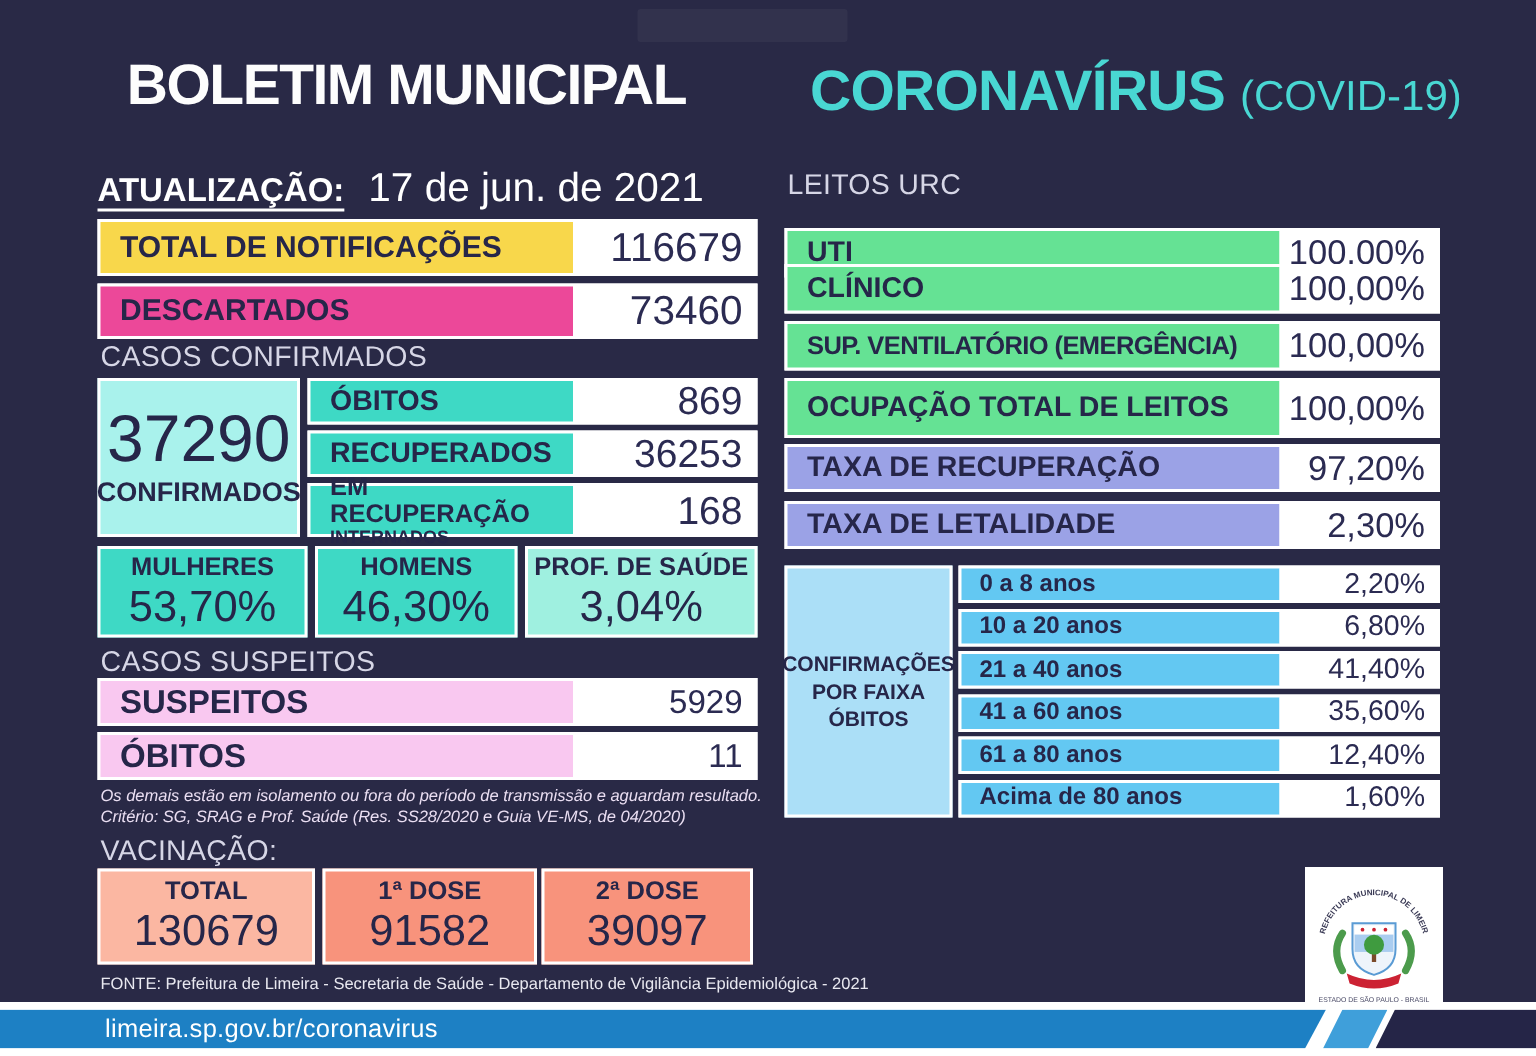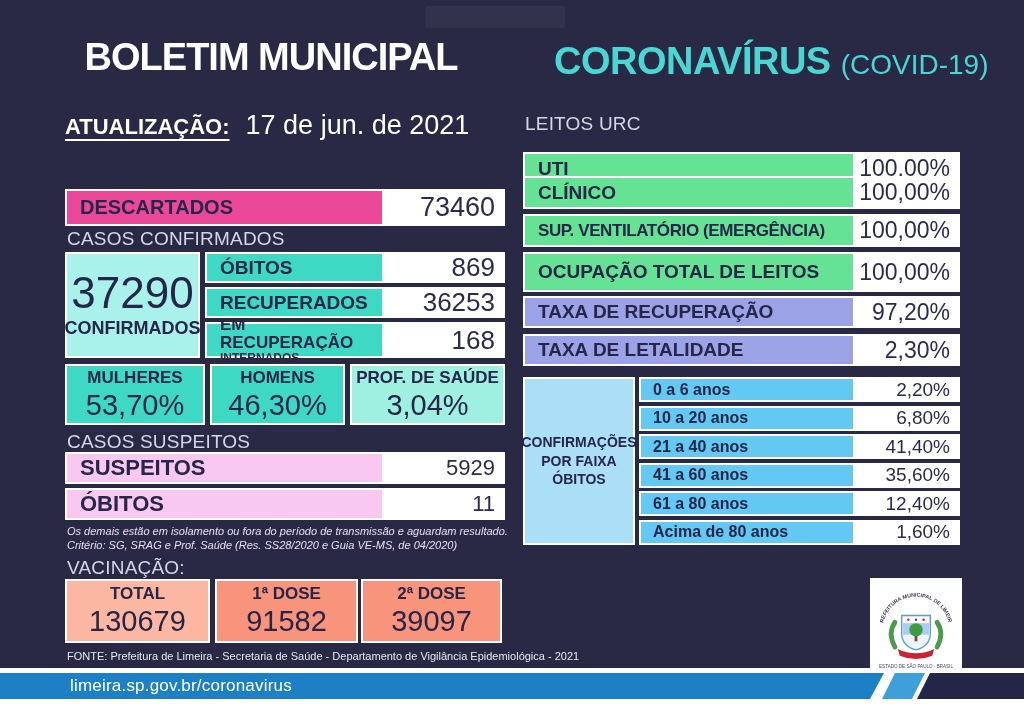--- a/index.html
+++ b/index.html
@@ -9,21 +9,21 @@
     font-family:"Liberation Sans", sans-serif;
     -webkit-font-smoothing:antialiased;
   }
   .abs{position:absolute;}
   
   .title-left{
     left:65px;top:36px;width:412px;text-align:center;
     color:#fdfdfd;font-size:38px;font-weight:bold;letter-spacing:-1px;
   }
   .title-right{left:540px;top:40px;display:flex;align-items:baseline;gap:10px;}
-  .brand{color:#49d7d3;font-size:38px;font-weight:bold;letter-spacing:-0.5px;margin-left:14px;}
+  .brand{color:#49d7d3;font-size:38px;font-weight:bold;letter-spacing:-0.5px;}
   .brand-suffix{color:#49d7d3;font-size:28px;font-weight:normal;}
   .watermark{left:425px;top:6px;width:140px;height:22px;background:rgba(255,255,255,0.045);border-radius:2px;}
   
   .row{position:absolute;display:flex;border:2px solid #fff;box-sizing:border-box;background:#fff;}
   .row .lbl{flex:1;display:flex;flex-direction:column;justify-content:center;padding-left:13px;color:#262649;font-weight:bold;line-height:1.05;}
   .row .val{background:#fff;display:flex;align-items:center;justify-content:flex-end;padding-right:8px;color:#2b2b52;}
   .section-label{color:#d6d6e6;font-size:19px;letter-spacing:0.2px;}
   
   .lrow{left:65px;width:440px;}
   .lrow .lbl{font-size:20px;}
@@ -92,20 +92,24 @@
   <div class="abs title-right">
     <span class="brand">CORONAVÍRUS</span>
     <span class="brand-suffix">(COVID-19)</span>
   </div>
 
   <div class="abs update">
     <span class="u-label">ATUALIZAÇÃO:</span>
     <span class="u-date">17 de jun. de 2021</span>
   </div>
 
+  <div class="row lrow" style="top:146px;height:38px;">
+    <div class="lbl lbl-yellow">TOTAL DE NOTIFICAÇÕES</div>
+    <div class="val">116679</div>
+  </div>
   <div class="row lrow" style="top:189px;height:37px;">
     <div class="lbl lbl-orange">DESCARTADOS</div>
     <div class="val">73460</div>
   </div>
 
   <div class="abs section-label" style="left:67px;top:228px;">CASOS CONFIRMADOS</div>
   <div class="abs bigbox">
     <div class="num">37290</div>
     <div class="cap">CONFIRMADOS</div>
   </div>
@@ -194,21 +198,21 @@
     <div class="val">2,30%</div>
   </div>
 
   <div class="abs age-side">
     <span>CONFIRMAÇÕES</span>
     <span>POR FAIXA</span>
     <span>ÓBITOS</span>
   </div>
   <div class="abs age-rows">
     <div class="arow">
-      <div class="lbl">0 a 6 anos</div>
+      <div class="lbl">0 a 8 anos</div>
       <div class="val">2,20%</div>
     </div>
     <div class="arow">
       <div class="lbl">10 a 20 anos</div>
       <div class="val">6,80%</div>
     </div>
     <div class="arow">
       <div class="lbl">21 a 40 anos</div>
       <div class="val">41,40%</div>
     </div>

